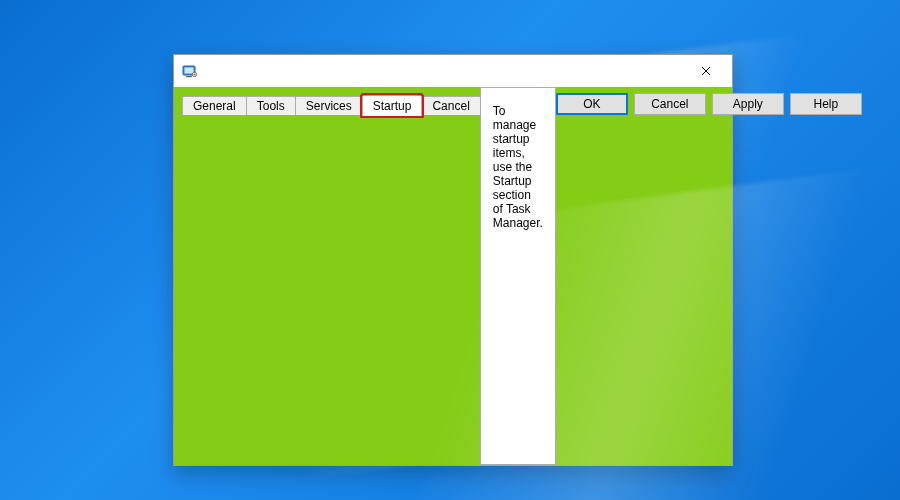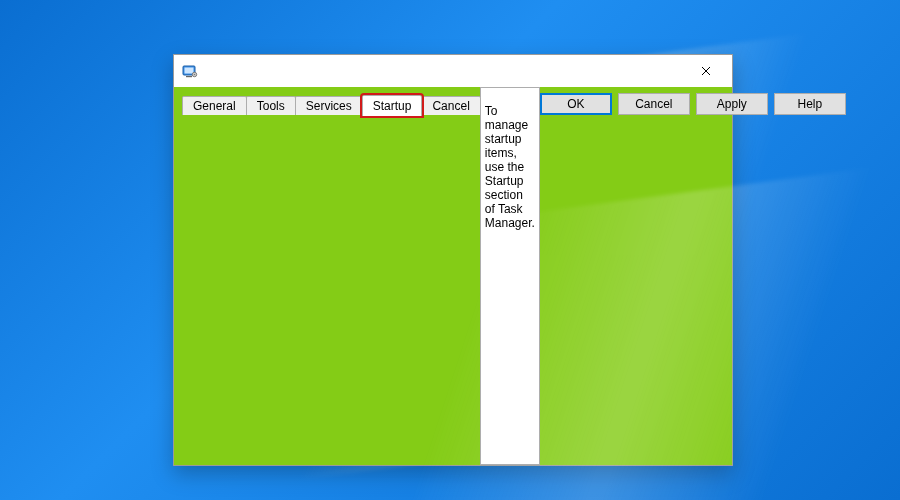--- a/index.html
+++ b/index.html
@@ -113,21 +113,21 @@
     outline: 2px solid #d11a1a;
     outline-offset: 0px;
   }
 
   .tabpane {
     flex: 1;
     background: #ffffff;
     border: 1px solid #adadad;
     position: relative;
     z-index: 1;
-    padding: 14px 4px;
+    padding: 14px 12px;
     display: flex;
     flex-direction: column;
     align-items: center;
   }
   .info-text {
     color: #000;
     font-size: 12px;
     margin-top: 2px;
   }
   .link-wrap {

